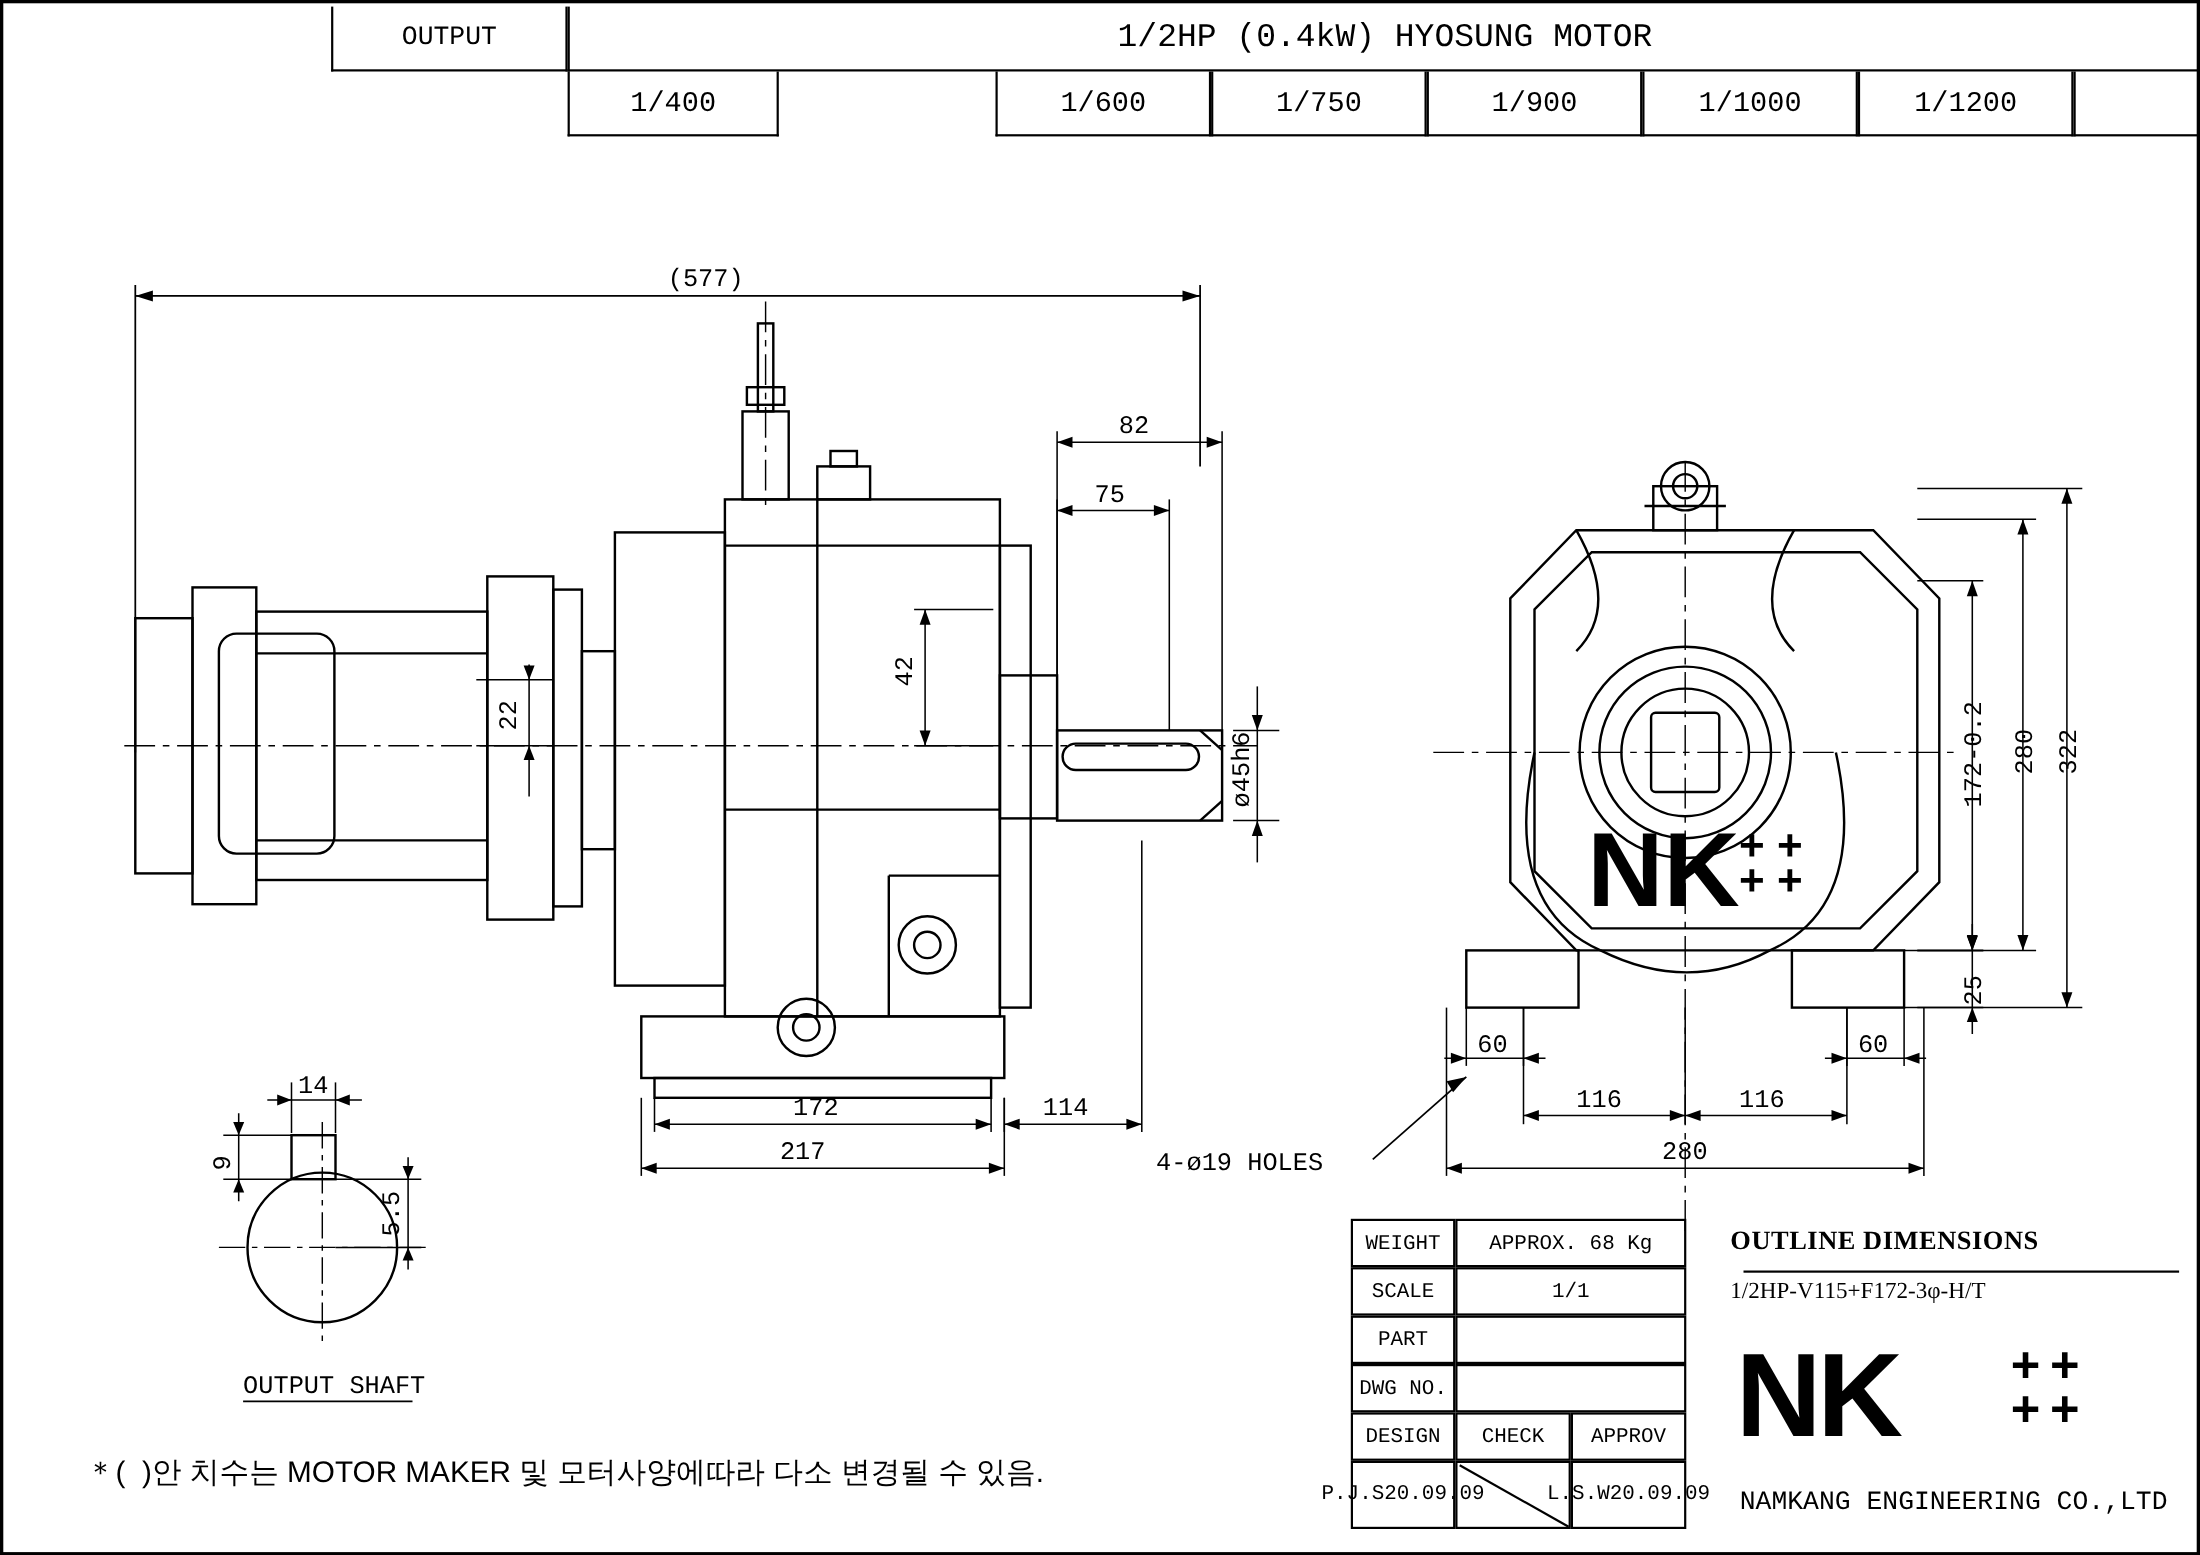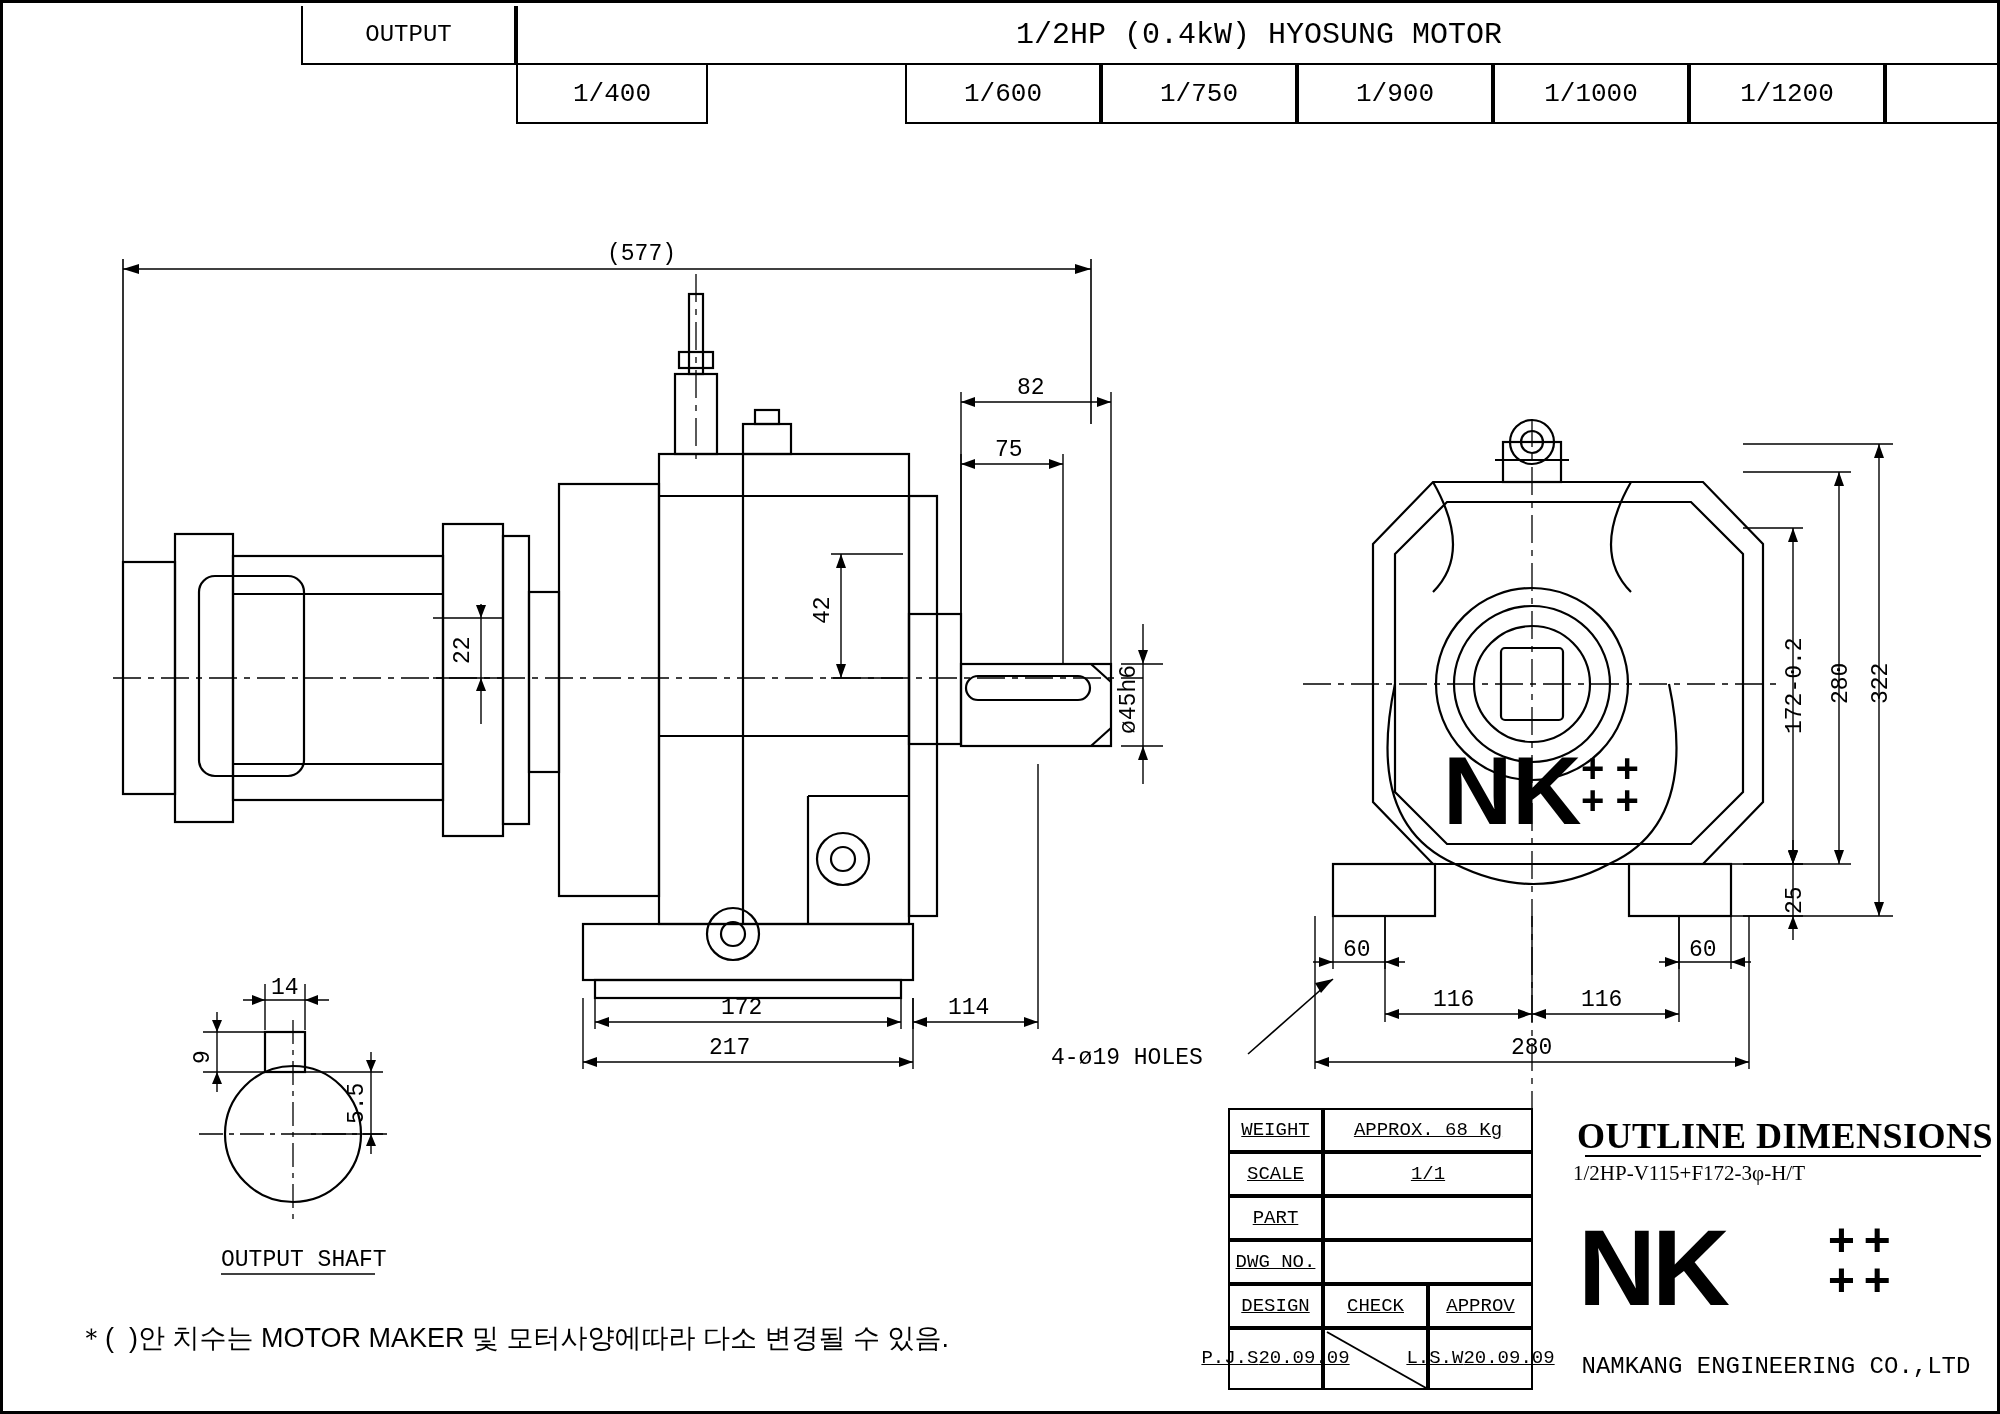--- a/index.html
+++ b/index.html
@@ -12,23 +12,23 @@
   .hdr .output{left:295px;top:0;width:215px;height:59px;font-size:24px;border-top:none;}
   .hdr .gear{left:295px;top:59px;width:215px;height:59px;font-size:24px;border-top:none;}
   .hdr .motor{left:510px;top:0;width:1484px;height:59px;font-size:30px;border-top:none;border-right:none;}
   .hdr .ratio{top:59px;height:59px;font-size:26px;border-top:none;}
   
   .dw{position:absolute;left:0;top:121px;width:2000px;height:1290px;}
   svg{position:absolute;left:0;top:0;}
   .t{font-family:"Liberation Mono",monospace;font-size:23px;fill:#000;}
   
   .tb{position:absolute;left:1225px;top:1105px;width:772px;height:306px;box-sizing:border-box;}
-  .tb .c{position:absolute;box-sizing:border-box;border:2px solid #000;display:flex;align-items:center;justify-content:center;font-family:"Liberation Mono",monospace;font-size:19px;text-align:center;text-decoration:underline;}
+  .tb .c{position:absolute;box-sizing:border-box;border:2px solid #000;display:flex;align-items:center;justify-content:center;font-family:"Liberation Mono",monospace;font-size:19px;text-align:center;}
   .tb .cc{flex-direction:row;line-height:1.15;}
-  .outline-title{position:absolute;left:1570px;top:1112px;width:420px;text-align:right;font-family:"Liberation Serif",serif;font-weight:bold;font-size:36px;letter-spacing:.5px;}
+  .outline-title{position:absolute;left:1570px;top:1112px;width:420px;text-align:left;font-family:"Liberation Serif",serif;font-weight:bold;font-size:24px;letter-spacing:.5px;}
   .outline-sub{position:absolute;left:1570px;top:1158px;width:420px;font-family:"Liberation Serif",serif;font-size:21px;}
   .outline-rule{position:absolute;left:1582px;top:1152px;width:396px;height:2px;background:#000;}
   .nk-logo{position:absolute;left:1575px;top:1215px;width:415px;height:120px;}
   .nk-logo .nk{font-family:"Liberation Sans",sans-serif;font-weight:bold;font-size:108px;letter-spacing:-4px;line-height:100px;}
   .nk-logo .pl{position:absolute;left:250px;top:2px;font-weight:bold;font-size:46px;line-height:40px;letter-spacing:-2px;}
   .nk-company{position:absolute;left:1548px;top:1350px;width:450px;text-align:center;font-family:"Liberation Mono",monospace;font-size:24px;}
   
   .notes{position:absolute;left:75px;top:1215px;font-size:27px;line-height:48px;white-space:pre;}
 </style>
 </head>

